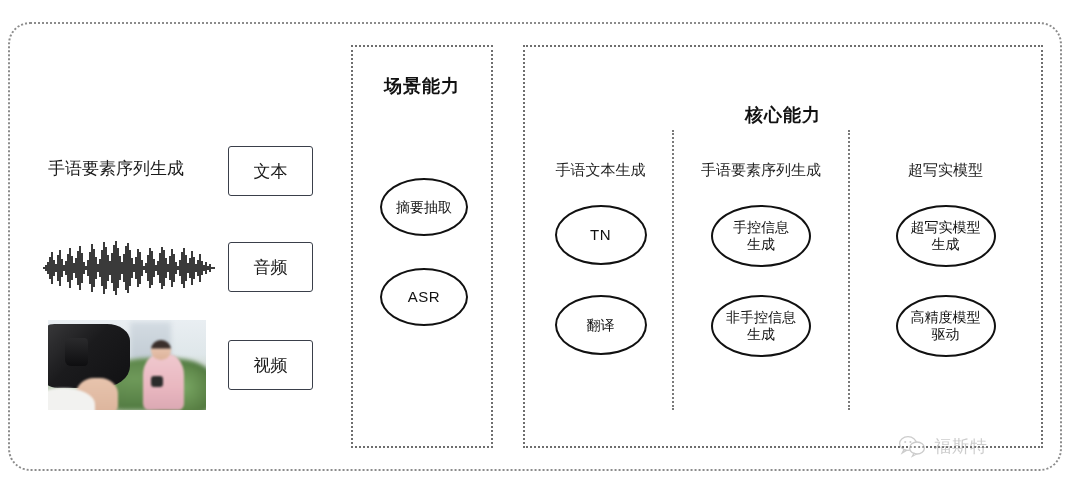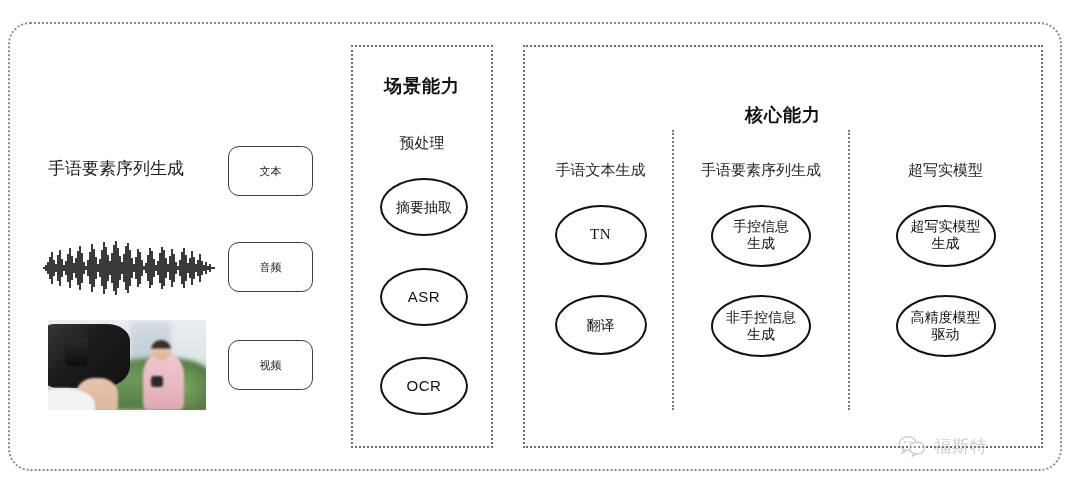--- a/index.html
+++ b/index.html
@@ -145,21 +145,21 @@
     width: 92px;
     height: 60px;
     left: 50%;
     transform: translateX(-50%);
   }
   .core-col.c2 .ellipse,
   .core-col.c3 .ellipse {
     width: 100px;
     height: 62px;
   }
-  .core-col .ellipse.n-0 { top: 158px; font-family: Liberation Serif, serif; }
+  .core-col .ellipse.n-0 { top: 158px; }
   .core-col .ellipse.n-1 { top: 248px; }
 
   
   .input-caption {
     position: absolute;
     left: 210px;
     top: 106px;
     width: 120px;
     text-align: center;
     font-size: 15px;
@@ -182,26 +182,26 @@
   }
 
   .modal-btn {
     position: absolute;
     left: 192px;
     top: 0;
     width: 85px;
     height: 50px;
     box-sizing: border-box;
     border: 1.6px solid #3a3f4a;
-    border-radius: 11px;
+    border-radius: 3px;
     background: #ffffff;
     display: flex;
     align-items: center;
     justify-content: center;
-    font-size: 11px;
+    font-size: 17px;
     color: #1a1a1a;
   }
   .r-audio .modal-btn { top: 4px; }
   .r-video .modal-btn { top: 20px; }
 
   
   .waveform {
     position: absolute;
     left: 6px;
     top: 0;
@@ -428,30 +428,26 @@
           <div class="vt-lens"></div>
         </div>
       <div class="vt-hand"></div>
       <div class="vt-shoulder"></div>
     </div>
     <div class="modal-btn">视频</div>
   </div>
 
   <div class="panel panel-scene">
     <div class="panel-title">场景能力</div>
-    <div class="panel-subtitle">预处理</div>
 
     <div class="ellipse e-0">
       <span class="etext">摘要抽取</span>
     </div>
     <div class="ellipse e-1 latin">
       <span class="etext">ASR</span>
-    </div>
-    <div class="ellipse e-2 latin">
-      <span class="etext">OCR</span>
     </div>
   </div>
 
   <div class="panel panel-core">
     <div class="panel-title">核心能力</div>
 
     <div class="col-divider d1"></div>
     <div class="col-divider d2"></div>
 
     <div class="core-col c1">

